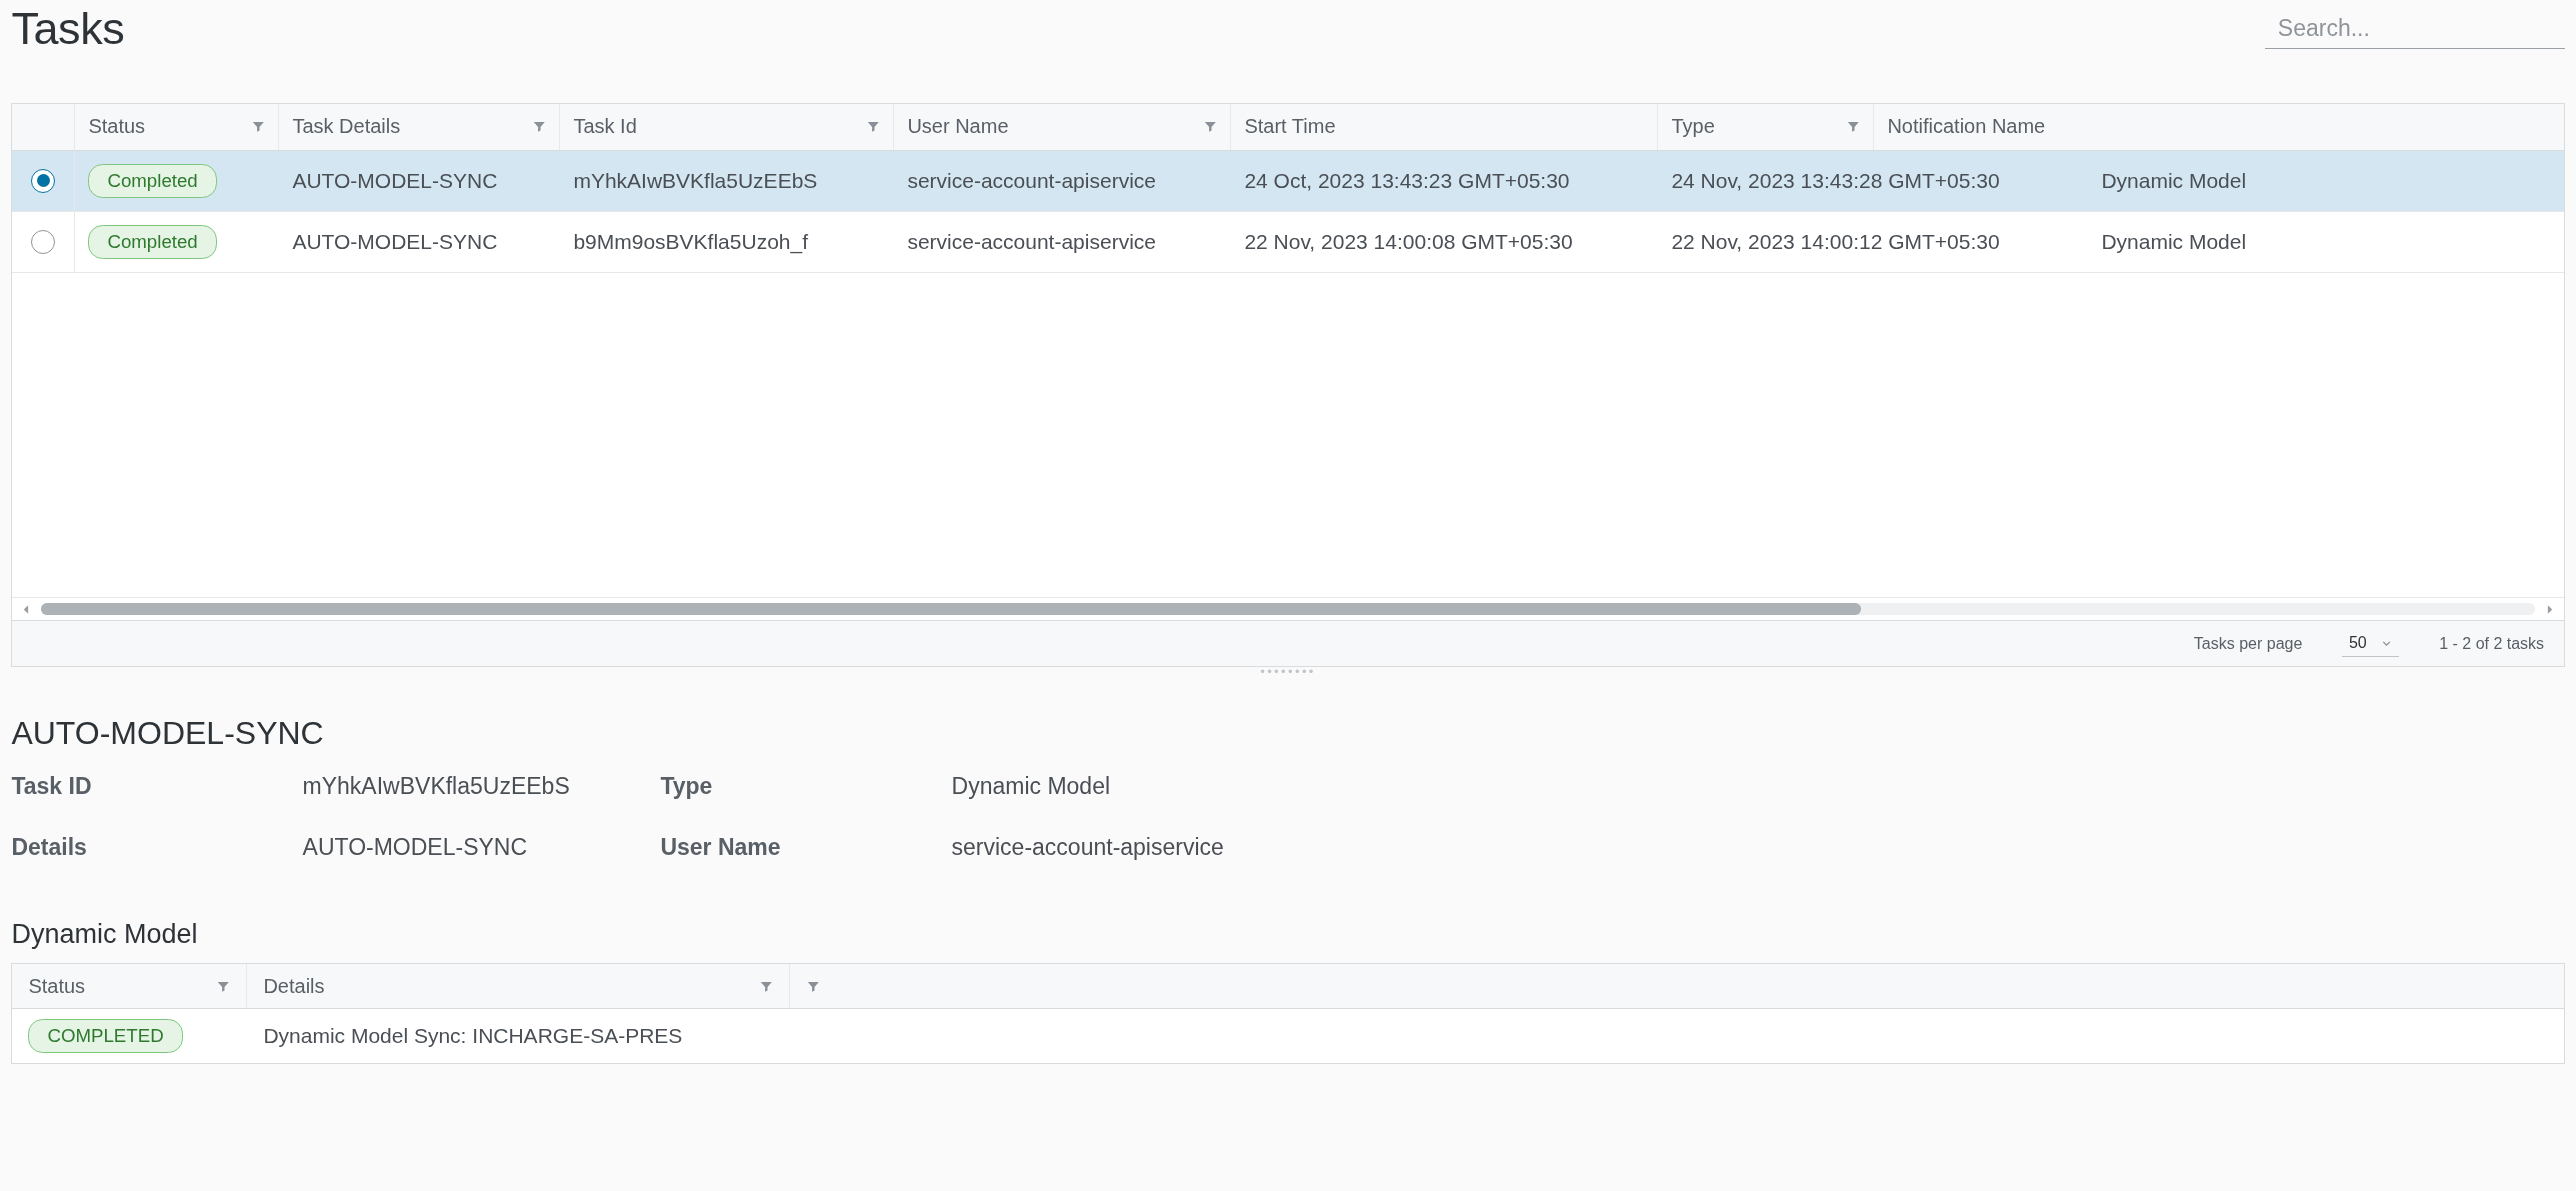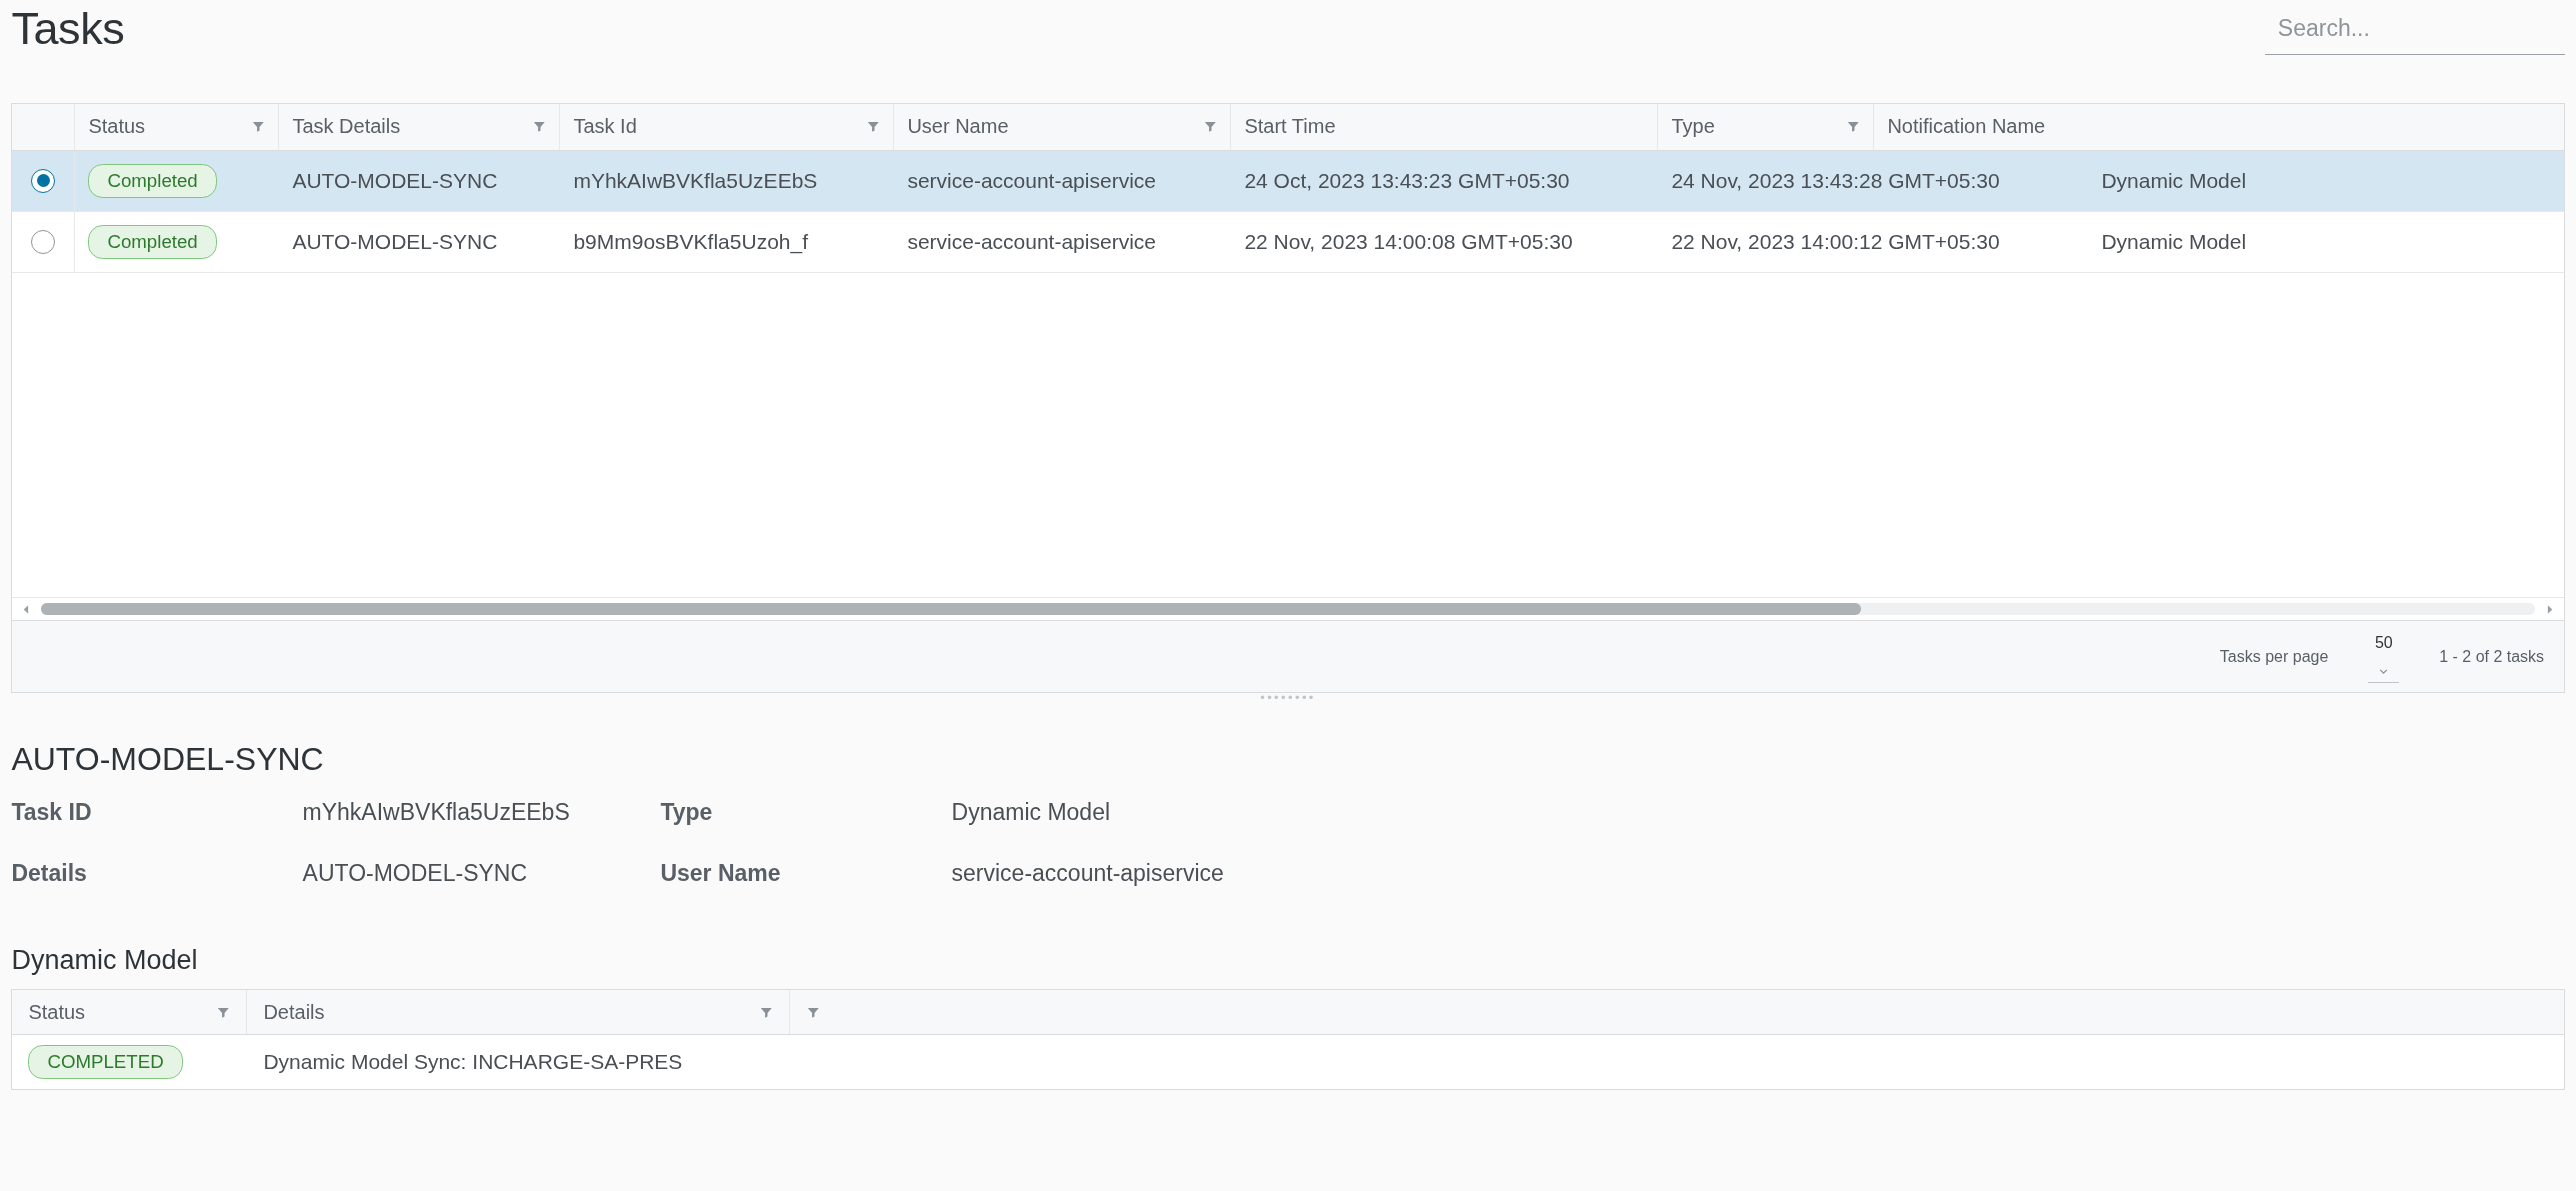--- a/index.html
+++ b/index.html
@@ -21,20 +21,21 @@
     font-family: "Helvetica Neue", Arial, sans-serif;
     font-size: 21px;
     color: var(--text);
     background: #fafafa;
   }
   .page { padding: 3.2px 11.4px 16px 11.4px; width: 2576px; }
 
   
   .page-header {
     display: flex;
+    align-items: center;
     justify-content: space-between;
     padding: 0 0 6.5px 0;
   }
   .page-title {
     font-size: 45px;
     font-weight: 300;
     color: #2e3338;
     letter-spacing: -0.4px;
   }
   .search-wrap {
@@ -167,21 +168,20 @@
     background: var(--header-bg);
     padding: 9.7px 19.5px;
     color: var(--text-muted);
     font-size: 16px;
   }
   .pp-select {
     border-bottom: 1.6px solid #bfc4c9;
     padding: 3.2px 6.5px;
     display: inline-flex; align-items:center; gap:13px;
     color: var(--text);
-    flex-direction: column;
   }
 
   
   .splitter {
     height: 9.7px;
     display:flex; align-items:center; justify-content:center;
     color: #c0c5ca; font-size: 13px; letter-spacing:2.4px;
     margin-top: -0.8px;
   }
 

